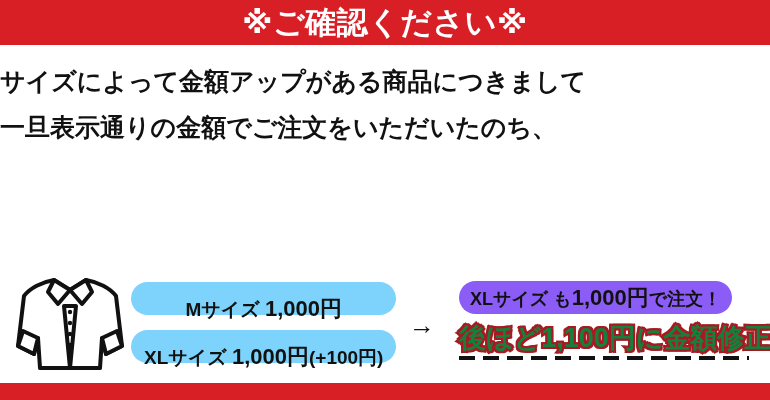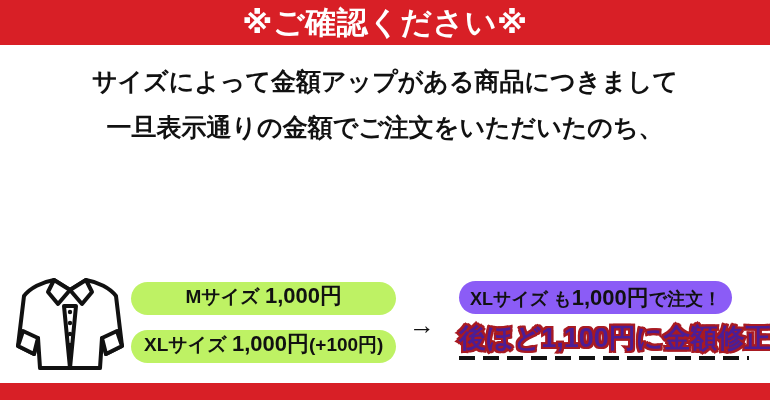--- a/index.html
+++ b/index.html
@@ -35,21 +35,21 @@
     line-height: 1;
     white-space: nowrap;
   }
 
   
   .body-block {
     position: absolute;
     left: 0;
     top: 58px;
     width: 770px;
-    text-align: center;
+    text-align: left;
   }
   .body-line {
     color: #111111;
     font-size: 25px;
     font-weight: bold;
     line-height: 46px;
     white-space: nowrap;
   }
 
   
@@ -73,27 +73,27 @@
   
   .pill-col-left {
     position: absolute;
     left: 131px;
     top: 14px;
     display: flex;
     flex-direction: column;
     gap: 15px;
   }
   .pill {
-    background: #bef264;
+    background: #7dd3fc;
     border-radius: 17px;
     height: 33px;
     display: inline-flex;
-    align-items: flex-end;
+    align-items: flex-start;
     justify-content: center;
-    padding: 8px 13px;
+    padding: 16px 13px;
     box-sizing: border-box;
     white-space: nowrap;
   }
   .pill-text {
     color: #111111;
     font-size: 19px;
     font-weight: bold;
     line-height: 1;
   }
   .pill-text .big {
@@ -137,21 +137,21 @@
   
   .highlight-wrap {
     margin-top: 10px;
     position: relative;
     width: 292px;
   }
   .highlight-text {
     font-size: 27px;
     font-weight: bold;
     line-height: 1.05;
-    color: #4c1d95;
+    color: #15803d;
     white-space: nowrap;
     -webkit-text-stroke: 4px #a81a22;
     paint-order: stroke fill;
     text-shadow:
       2px 2px 0 #a81a22,
       -2px 2px 0 #a81a22,
       2px -2px 0 #a81a22,
       -2px -2px 0 #a81a22;
   }
   .dashed-underline {

